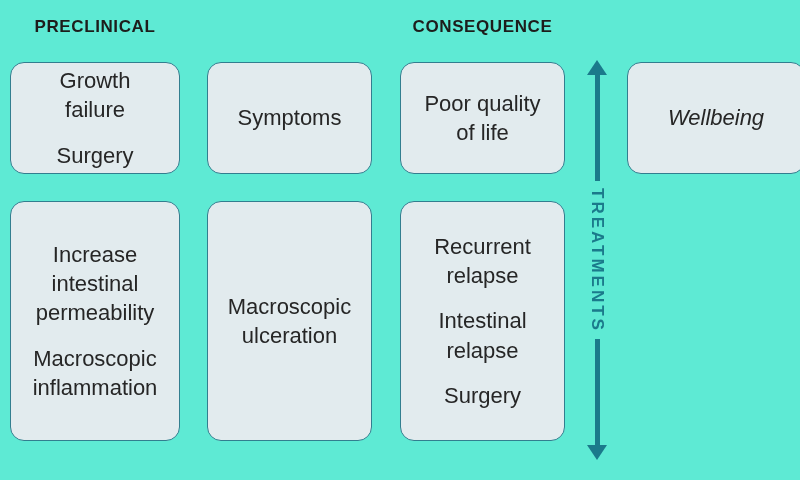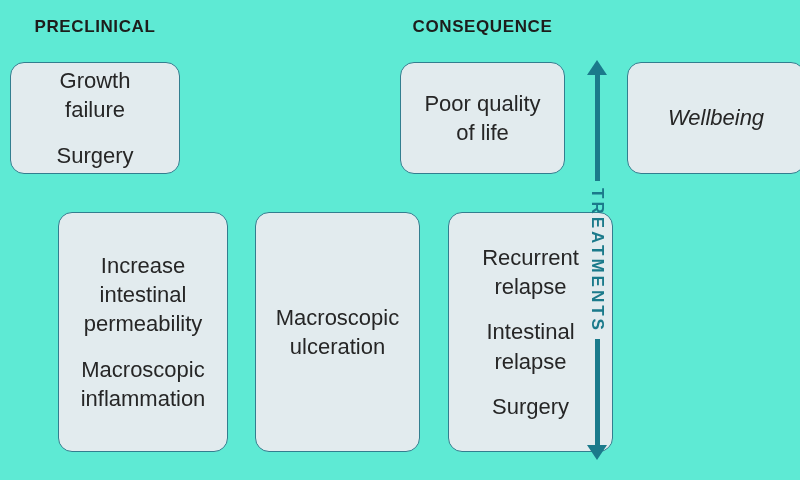--- a/index.html
+++ b/index.html
@@ -46,21 +46,21 @@
     text-align: center;
     color: #262626;
     font-size: 22px;
     line-height: 1.32;
     padding: 10px 18px;
   }
   .box p {
     margin: 8px 0;
   }
   .row-top { top: 62px; height: 112px; }
-  .row-bottom { top: 212px; height: 240px; margin-left: 48px; }
+  .row-bottom { top: 201px; height: 240px; }
 
   .c1 { left: 10px;  width: 170px; }
   .c2 { left: 207px; width: 165px; }
   .c3 { left: 400px; width: 165px; }
   .c4 { left: 627px; width: 178px; font-style: italic; }
 
   
   .arrow-wrap {
     position: absolute;
     left: 584px;
@@ -109,20 +109,23 @@
 
   <div class="box row-top c1">
     <p>Growth failure</p>
     <p>Surgery</p>
   </div>
   <div class="box row-bottom c1">
     <p>Increase intestinal permeability</p>
     <p>Macroscopic inflammation</p>
   </div>
 
+  <div class="box row-top c2">
+    <p>Symptoms</p>
+  </div>
   <div class="box row-bottom c2">
     <p>Macroscopic ulceration</p>
   </div>
 
   <div class="box row-top c3">
     <p>Poor quality of life</p>
   </div>
   <div class="box row-bottom c3">
     <p>Recurrent relapse</p>
     <p>Intestinal relapse</p>

